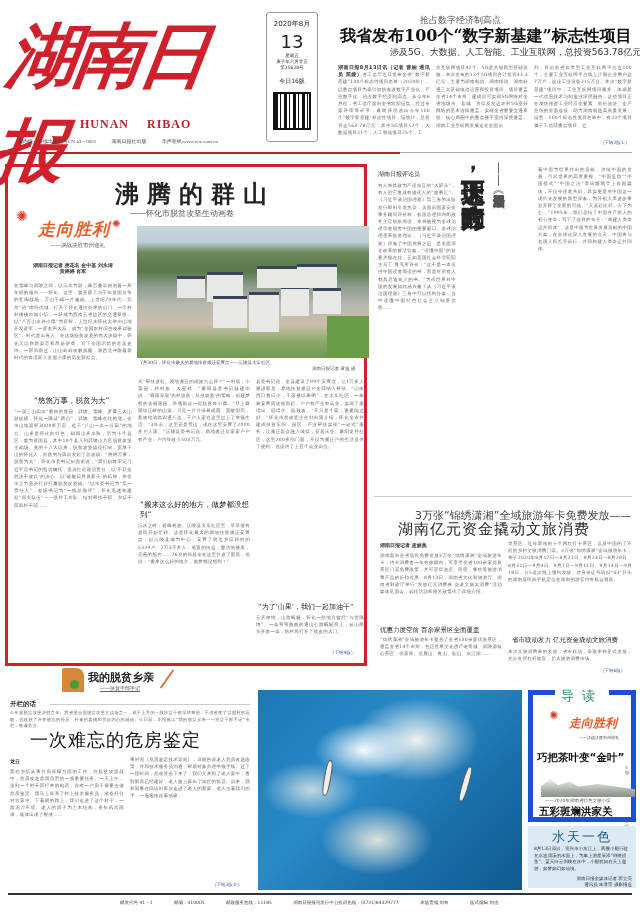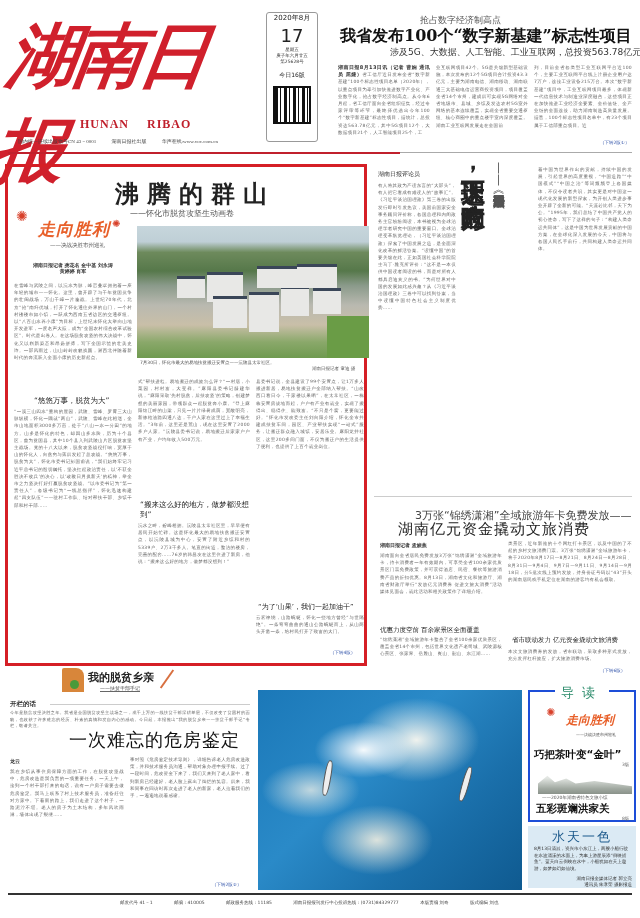--- a/index.html
+++ b/index.html
@@ -2,21 +2,21 @@
 <html><head>
 <meta charset="utf-8">
 <style>
 *{margin:0;padding:0;box-sizing:border-box}
 body{width:640px;height:918px;background:#fff;font-family:"DejaVu Sans",sans-serif;color:#222;position:relative;overflow:hidden}
 .abs{position:absolute}
 .masthead-title{left:8px;top:8px;width:250px;height:95px;color:#d0202c;font-family:"DejaVu Serif",serif;font-size:70px;font-weight:bold;font-style:italic;letter-spacing:-4px;line-height:95px;transform:skewX(-8deg)}
 .masthead-pinyin{left:80px;top:117px;font-family:"Liberation Serif",serif;font-weight:bold;color:#c0202c;font-size:12px;letter-spacing:1px;word-spacing:14px}
 .masthead-info{left:18px;top:138px;font-size:5px;color:#444;font-family:"Liberation Serif",serif;white-space:nowrap}
 .masthead-info span{margin-right:14px}
-.datebox{left:266px;top:12px;width:52px;height:130px;border:1px solid #999;border-radius:3px;text-align:center;}
+.datebox{left:266px;top:12px;width:52px;height:130px;border:1px solid #999;border-radius:3px;text-align:center;padding-top:6px}
 .datebox .ym{font-size:7px}
 .datebox .day{font-size:18px;line-height:22px;margin-top:2px}
 .datebox .small{font-size:4.5px;line-height:6px;color:#333}
 .datebox .pages{font-size:6px;margin-top:6px}
 .qr{width:38px;height:38px;margin:6px auto 0;background:
  repeating-linear-gradient(90deg,#111 0 3px,#fff 3px 5px,#111 5px 6px,#fff 6px 9px),
  repeating-linear-gradient(0deg,rgba(255,255,255,.8) 0 2px,transparent 2px 5px);border:2px solid #111}
 .kicker{left:420px;top:14px;font-size:9px;color:#555}
 .headline{left:340px;top:26px;font-size:16px;font-weight:bold;font-family:"DejaVu Serif",serif;color:#111;white-space:nowrap}
 .subhead{left:390px;top:46px;font-size:9px;color:#333;white-space:nowrap}
@@ -44,29 +44,29 @@
 .tour-headline{left:398px;top:520px;font-size:15px;font-weight:normal;color:#222;white-space:nowrap;letter-spacing:1px}
 .hr{height:1px;background:#ccc}
 .banner-mine{left:62px;top:668px;width:150px;height:30px}
 .house{position:absolute;left:0;top:0;width:22px;height:24px;background:#d8863a;border-radius:2px 8px 0 0}
 .house:after{content:"";position:absolute;left:8px;top:12px;width:9px;height:9px;border-radius:50%;background:#4a9a3a}
 .banner-mine .t{position:absolute;left:26px;top:2px;font-size:11px;font-weight:bold;color:#222}
 .banner-mine .s{position:absolute;left:38px;top:17px;font-size:5px;color:#444;border-bottom:1px solid #666}
 .banner-mine .pen{position:absolute;left:104px;top:0;width:2px;height:22px;background:#d87040;transform:rotate(35deg)}
 .open-label{left:10px;top:700px;font-size:6.5px;font-weight:bold;color:#333}
 .open-line{left:50px;top:704px;width:200px;height:1px;background:#ccc}
-.essay-title{left:30px;top:728px;width:210px;text-align:right;font-size:18px;font-family:"DejaVu Serif",serif;color:#111;letter-spacing:1px}
+.essay-title{left:30px;top:728px;width:210px;text-align:left;font-size:18px;font-family:"DejaVu Serif",serif;color:#111;letter-spacing:1px}
 .photo2{left:258px;top:690px;width:264px;height:200px;background:
  radial-gradient(ellipse 70px 40px at 40% 30%,rgba(255,255,255,.95),rgba(255,255,255,0) 70%),
  radial-gradient(ellipse 90px 60px at 60% 25%,rgba(250,248,240,.95),rgba(255,255,255,0) 70%),
  radial-gradient(ellipse 80px 50px at 45% 75%,rgba(240,238,225,.9),rgba(255,255,255,0) 70%),
  radial-gradient(ellipse 70px 40px at 20% 50%,rgba(230,235,230,.8),rgba(255,255,255,0) 70%),
  linear-gradient(135deg,#1b78b8 0,#2a8ac8 40%,#1a6faa 70%,#0f5a90 100%);overflow:hidden}
 .boat{position:absolute;width:7px;height:36px;background:#eee;border:1px solid #555;border-radius:40%}
-.guide-box{left:528px;top:690px;width:108px;height:132px;border:2px solid #1d4ed8}
+.guide-box{left:528px;top:690px;width:108px;height:132px;border:5px solid #1d4ed8}
 .guide-title{position:absolute;left:0;top:-8px;width:100%;text-align:center;font-size:13px;color:#2a8a6a;letter-spacing:8px}
 .guide-title span{background:#fff;padding:0 6px}
 .guide-item1{position:absolute;left:4px;top:56px;font-size:10.5px;font-weight:bold;color:#111;white-space:nowrap}
 .guide-item2{position:absolute;left:6px;top:110px;font-size:10.5px;font-weight:bold;color:#111;white-space:nowrap}
 .pg{position:absolute;font-size:4.5px;color:#666}
 .mini-logo{position:absolute;left:14px;top:14px;width:84px;height:40px}
 .mini-logo .m{position:absolute;left:22px;top:6px;font-size:12px;font-weight:bold;font-style:italic;color:#e8602a}
 .mini-logo .fw{position:absolute;left:2px;top:0;font-size:11px;color:#d8402a}
 .mini-logo .s{position:absolute;left:32px;top:26px;font-size:4px;color:#444}
 .mountain{position:absolute;left:8px;top:76px;width:94px;height:26px;background:linear-gradient(180deg,#fff 0,#e0e4e0 40%,#a0a8a0 80%,#8a928a 100%);clip-path:polygon(0 100%,0 60%,10% 30%,18% 55%,30% 40%,40% 60%,60% 50%,100% 70%,100% 100%)}
@@ -84,21 +84,21 @@
 <div class="abs masthead-title">湖南日报</div>
 <div class="abs masthead-pinyin">HUNAN   RIBAO</div>
 <div class="abs masthead-info">
   <span>国内统一连续出版物号CN 43－0001</span>
   <span>湖南日报社出版</span>
   <span>华声在线:www.voc.com.cn</span>
 </div>
 
 <div class="abs datebox">
   <div class="ym">2020年8月</div>
-  <div class="day">17</div>
+  <div class="day">13</div>
   <div class="small">星期五</div>
   <div class="small">庚子年六月廿五</div>
   <div class="small">第25628号</div>
   <div class="pages">今日16版</div>
   <div class="qr"></div>
 </div>
 
 <div class="abs kicker">抢占数字经济制高点</div>
 <div class="abs headline">我省发布100个“数字新基建”标志性项目</div>
 <div class="abs subhead">涉及5G、大数据、人工智能、工业互联网，总投资563.78亿元</div>

